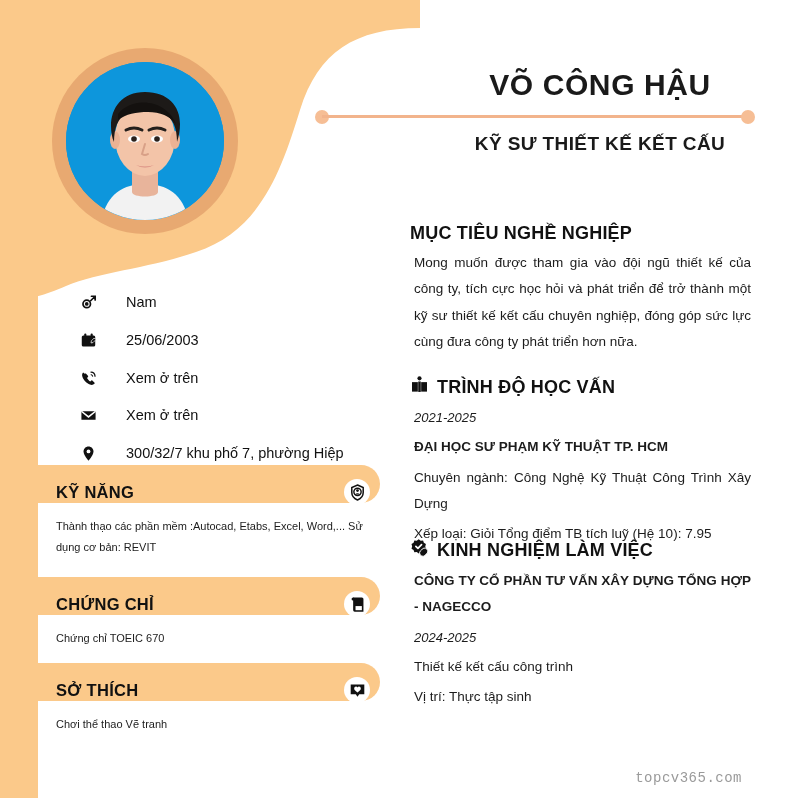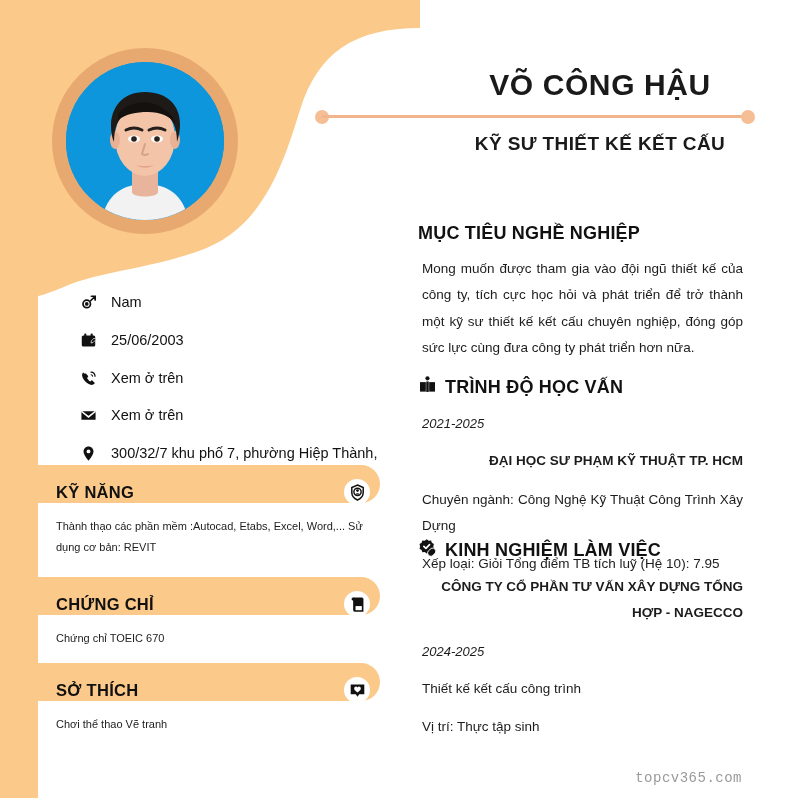--- a/index.html
+++ b/index.html
@@ -120,47 +120,47 @@
     color: #1a1a1a;
   }
 
   
   .rsec { position: absolute; left: 0; width: 345px; }
   .rsec-title {
     font-size: 18px;
     font-weight: bold;
     color: #111;
     letter-spacing: 0.2px;
-    margin: 0 0 6px 8px;
+    margin: 0 0 6px 0;
     display: flex;
     align-items: center;
     gap: 8px;
   }
   .rsec-title .ico { flex: 0 0 auto; display: block; }
   .rsec-body {
     font-size: 13.5px;
     color: #1c1c1c;
     line-height: 1.95;
   }
   .just { text-align: justify; }
   .ital { font-style: italic; font-size: 13px; }
-  .bold { font-weight: bold; font-size: 13.5px; text-align: right; }
-  .rsec-body p { margin: 12px; }
+  .bold { font-weight: bold; font-size: 13.5px; }
+  .rsec-body p { margin: 4px; }
 
   
   .contact {
     position: absolute;
     left: 80px;
     top: 292px;
     width: 300px;
   }
   .crow {
     display: flex;
     align-items: flex-start;
-    gap: 13px;
+    gap: 28px;
     margin-bottom: 12px;
     font-size: 14.5px;
     color: #111;
     line-height: 1.5;
   }
   .crow .ico { flex: 0 0 18px; width: 18px; padding-top: 2px; }
 
   
   .lsec { position: absolute; left: 38px; width: 342px; }
   .lsec-head {

